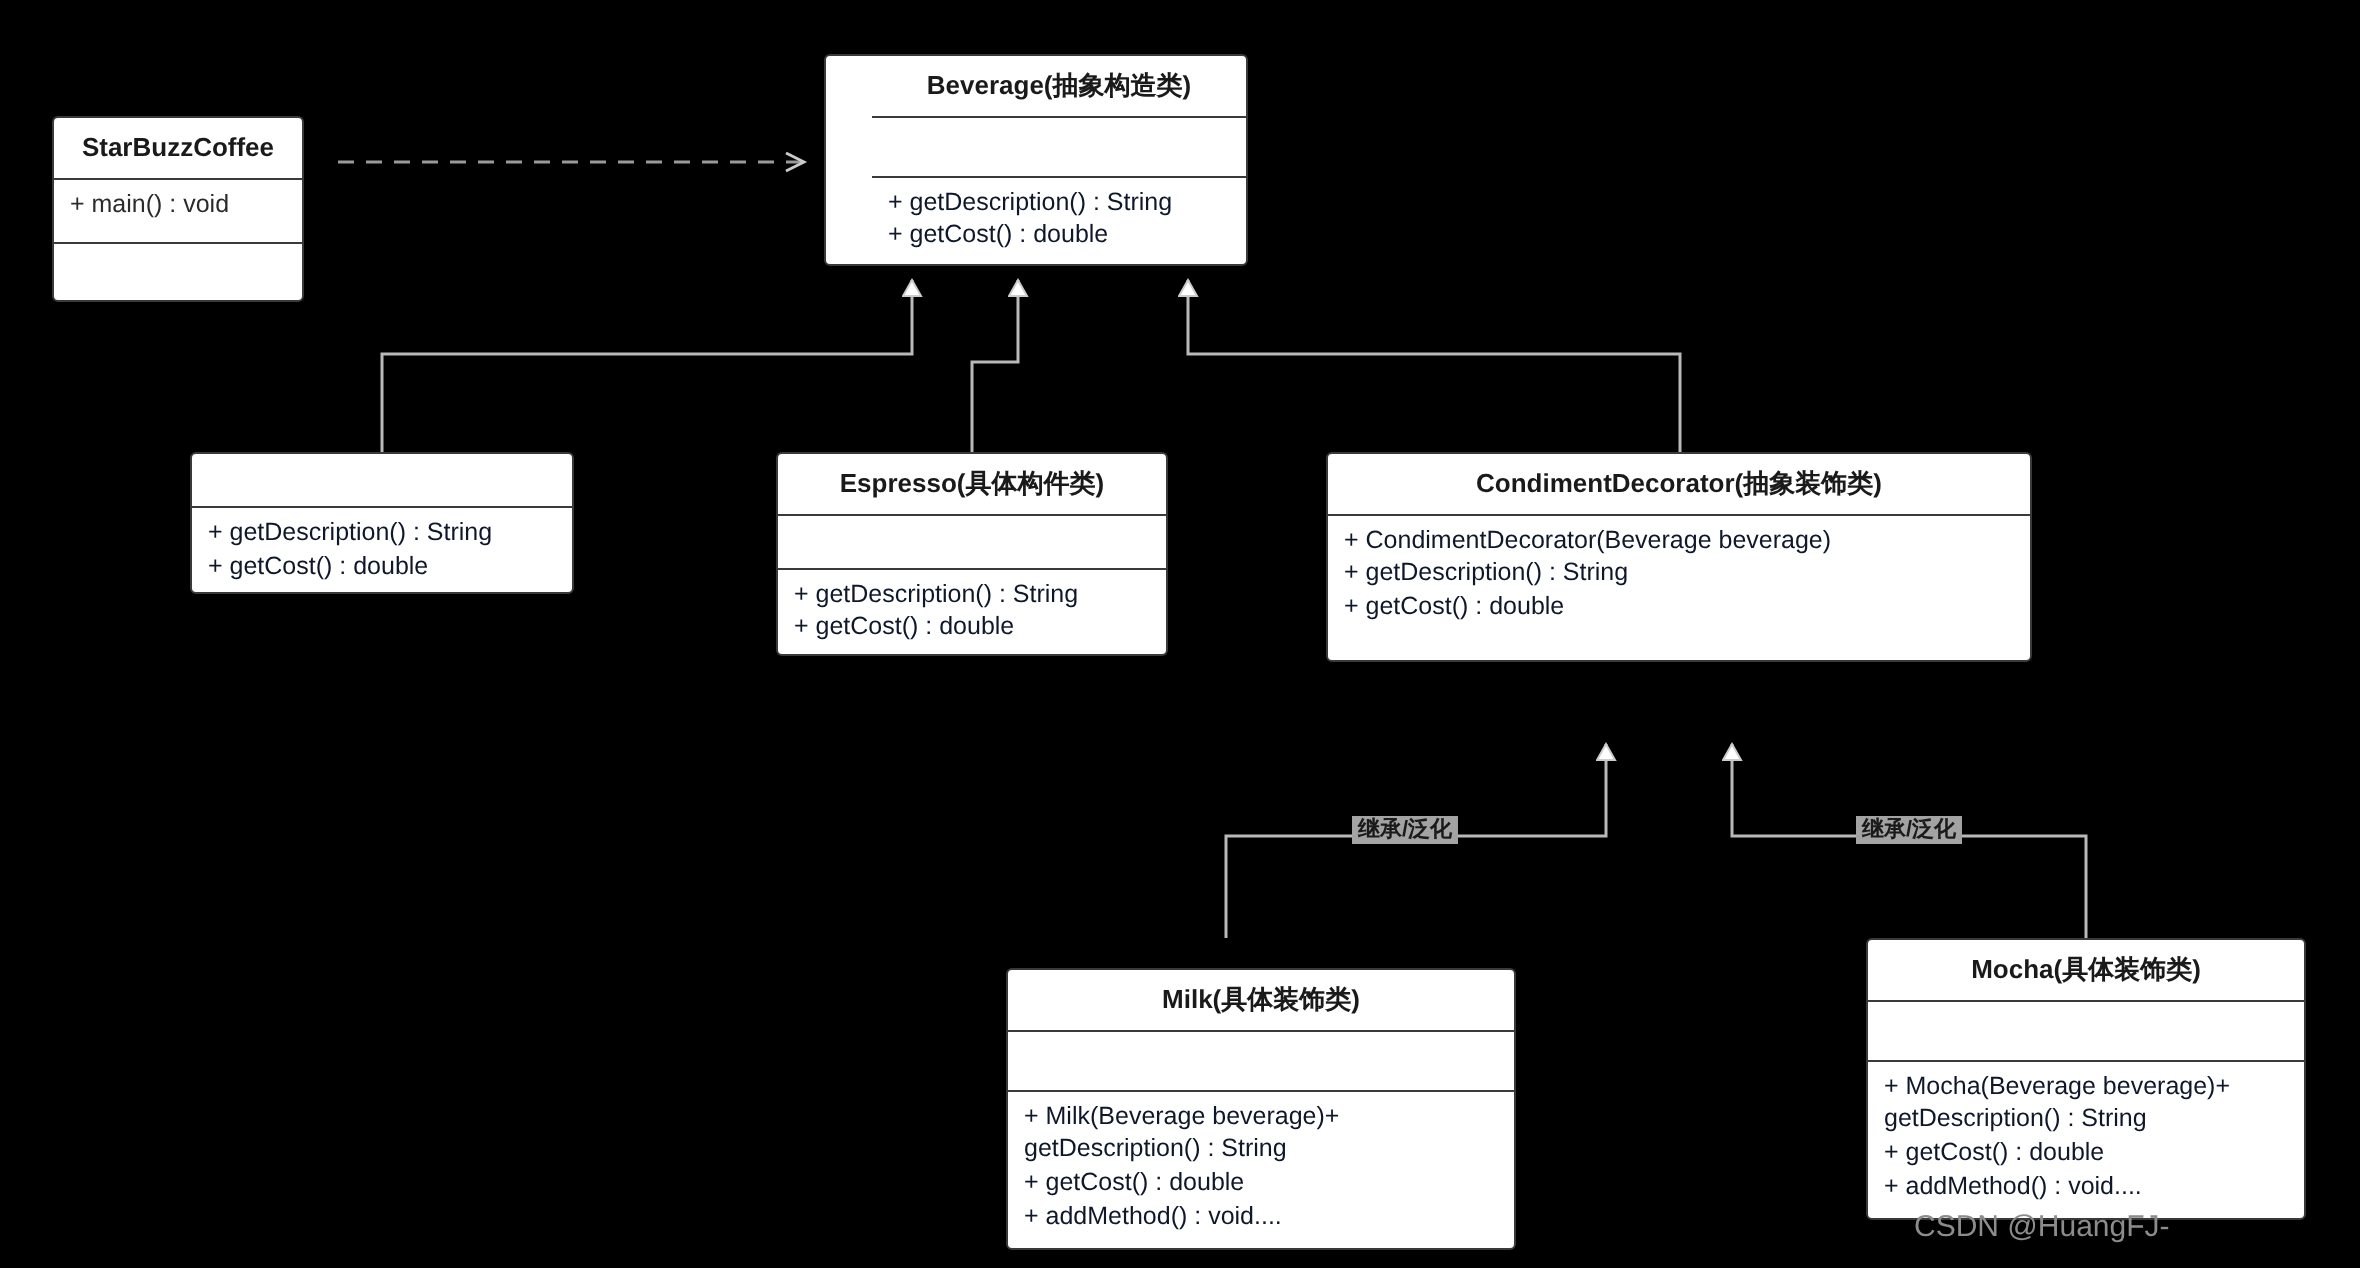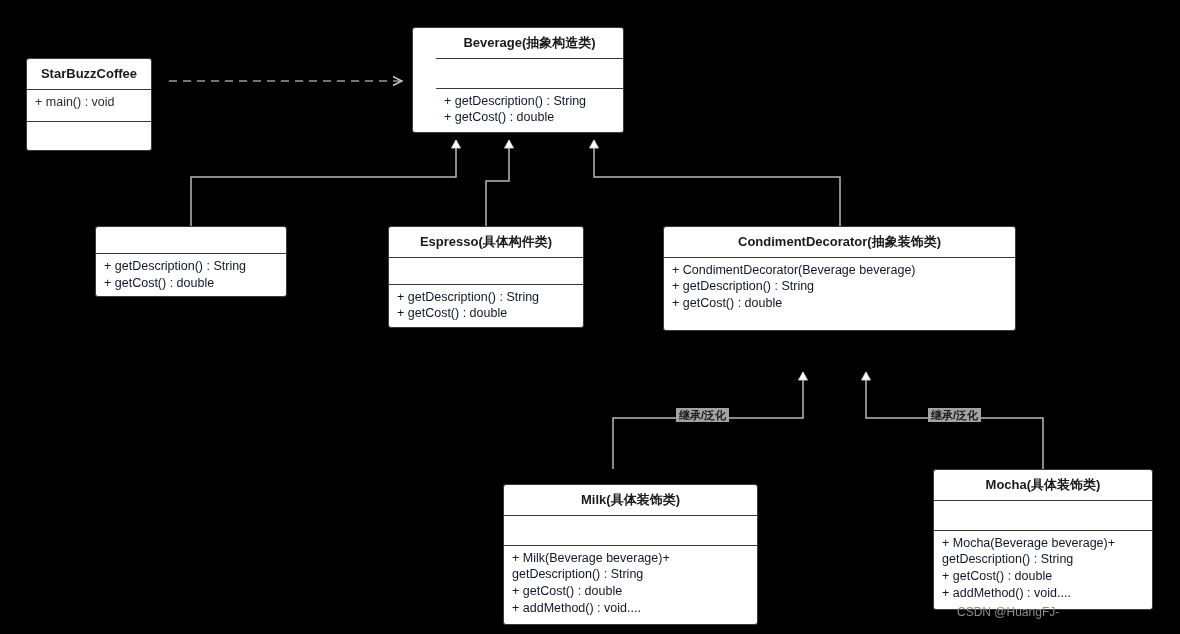--- a/index.html
+++ b/index.html
@@ -68,21 +68,21 @@
     line-height: 1.1;
     padding: 1px 3px;
     white-space: nowrap;
     z-index: 3;
     font-family: "Liberation Sans", sans-serif;
     font-weight: bold;
   }
   .watermark {
     position: absolute;
     color: #8c8c8c;
-    font-size: 12px;
+    font-size: 15px;
     z-index: 4;
     white-space: nowrap;
     font-family: "Liberation Sans", sans-serif;
   }
 
   
   #cls-starbuzz { left: 26px;  top: 22px;  width: 126px; margin-top: 36px; }
   #cls-starbuzz .uml-attrs { height: 32px; }
   #cls-starbuzz .uml-ops   { height: 28px; }
 

